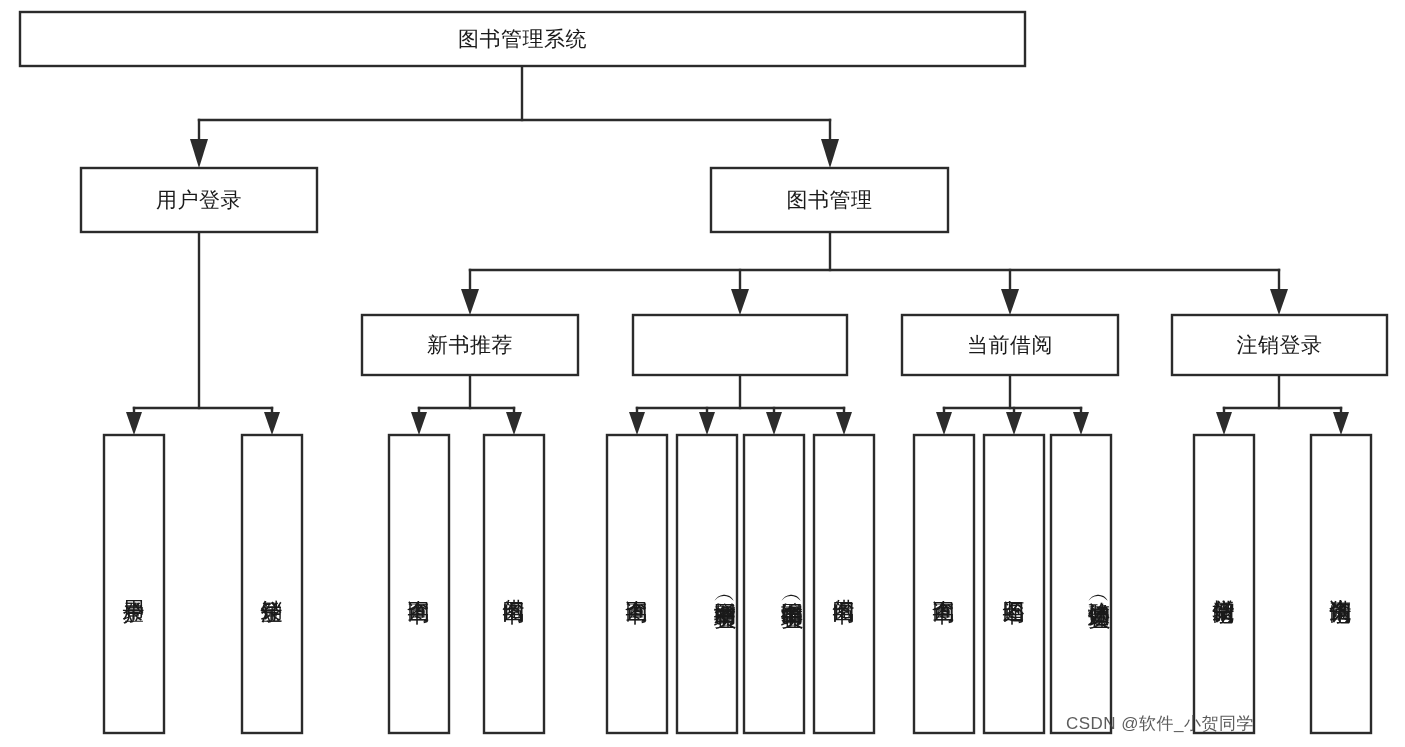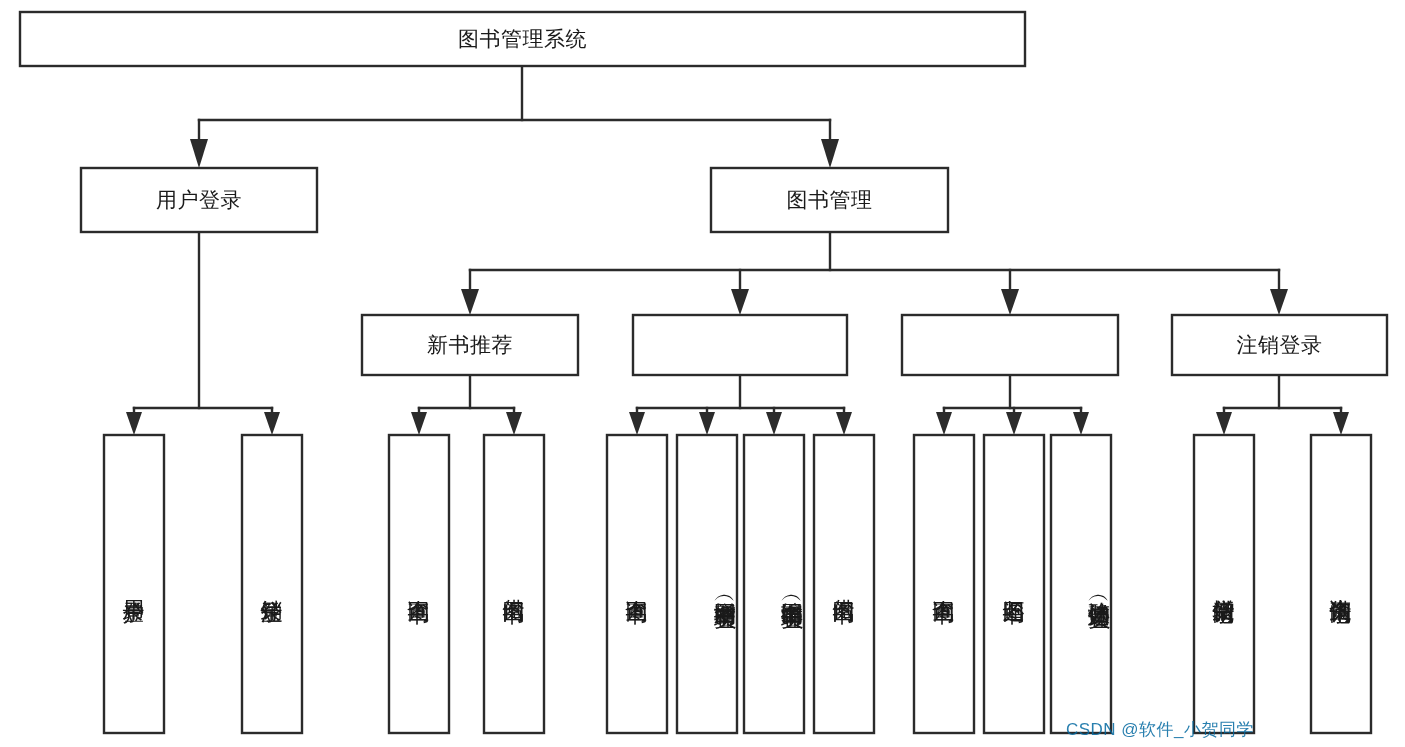--- a/index.html
+++ b/index.html
@@ -62,23 +62,23 @@
     text-orientation: upright;
     font-size: 22px;
     line-height: 1.05;
     letter-spacing: 1px;
     align-items: center;
     justify-content: center;
   }
   #watermark {
     position: absolute;
     right: 16px;
-    bottom: 6px;
+    bottom: 12px;
     font-size: 17px;
-    color: #0369a1;
+    color: #404040;
     letter-spacing: 0.5px;
     white-space: nowrap;
     opacity: 0.85;
   }
 </style>
 </head>
 <body>
 
 <div id="diagram-root">
 
@@ -188,20 +188,21 @@
     <rect class="node-box" x="1194" y="435" width="60" height="298"></rect>
     <rect class="node-box" x="1311" y="435" width="60" height="298"></rect>
   </svg>
 
   <div class="node-label horiz" style="left:20px; top:12px; width:1005px; height:54px;">图书管理系统</div>
 
   <div class="node-label horiz" style="left:81px; top:168px; width:236px; height:64px;">用户登录</div>
   <div class="node-label horiz" style="left:362px; top:315px; width:216px; height:60px;">新书推荐</div>
 
   <div class="node-label horiz" style="left:711px; top:168px; width:237px; height:64px;">图书管理</div>
+  <div class="node-label horiz" style="left:902px; top:315px; width:216px; height:60px;">当前借阅</div>
   <div class="node-label horiz" style="left:1172px; top:315px; width:215px; height:60px;">注销登录</div>
 
   <div class="node-label vert" style="left:104px; top:435px; width:60px; height:298px;">用户登录</div>
   <div class="node-label vert" style="left:242px; top:435px; width:60px; height:298px;">注销登录</div>
 
   <div class="node-label vert" style="left:389px; top:435px; width:60px; height:298px;">查询图书</div>
   <div class="node-label vert" style="left:484px; top:435px; width:60px; height:298px;">借阅图书</div>
 
   <div class="node-label vert" style="left:607px; top:435px; width:60px; height:298px;">查询图书</div>
   <div class="node-label vert" style="left:677px; top:435px; width:60px; height:298px; align-items:flex-start; padding-top:8px;">新增图书（管理员）</div>

